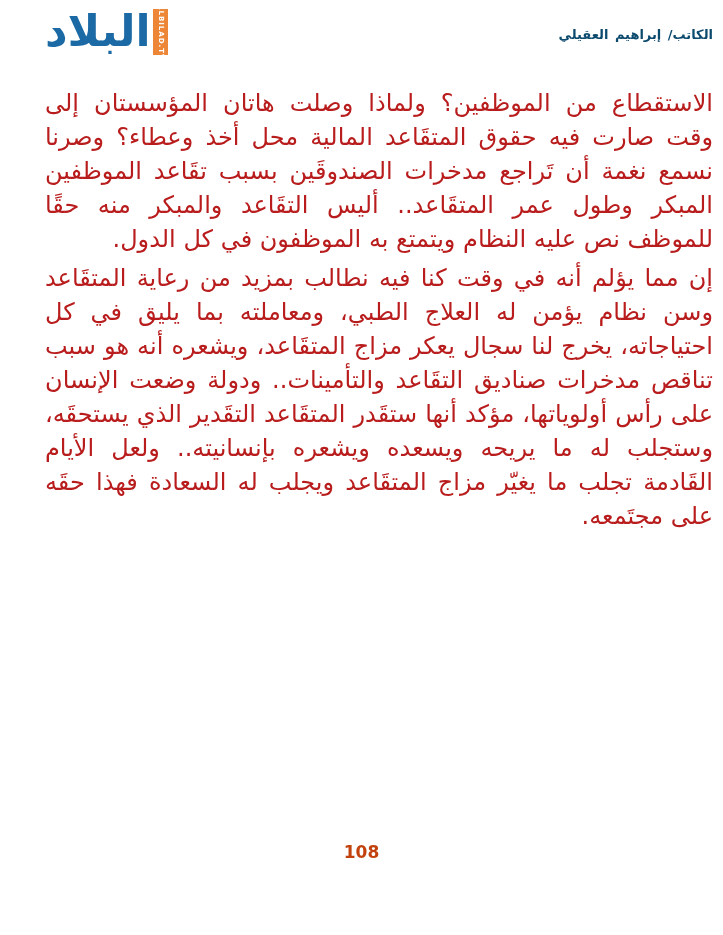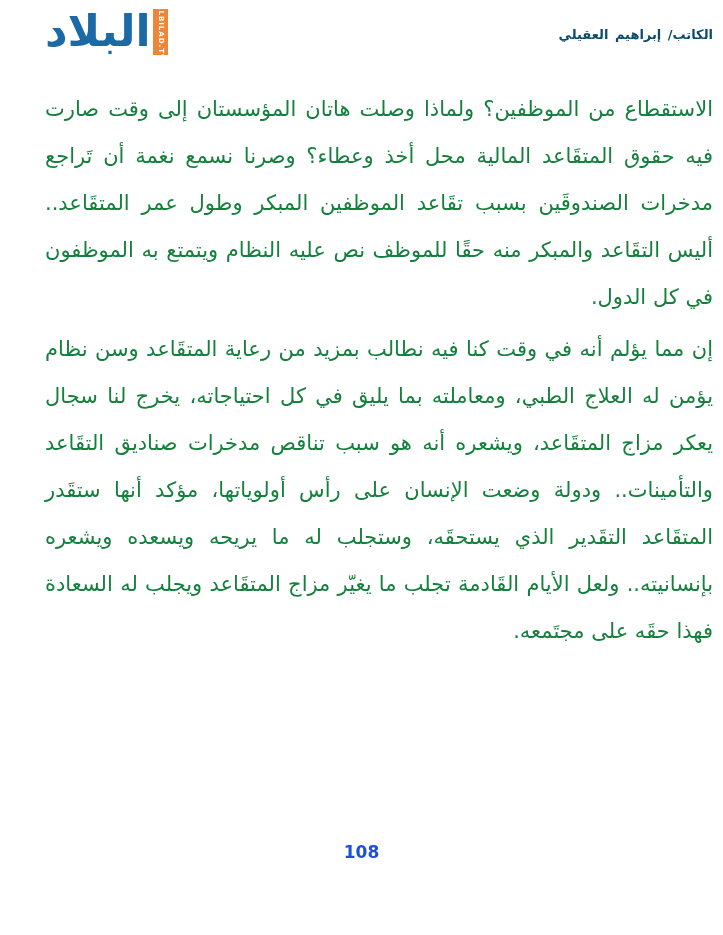--- a/index.html
+++ b/index.html
@@ -63,38 +63,38 @@
   }
 
   
   .article {
     position: absolute;
     top: 86px;
     right: 10px;
     left: 45px;
     direction: rtl;
     text-align: justify;
-    font-size: 21px;
-    line-height: 47px;
-    color: #15803d;
+    font-size: 24px;
+    line-height: 34px;
+    color: #b91c1c;
   }
   .article p {
     margin: 0 0 5px 0;
   }
 
   
   .page-number {
     position: absolute;
     top: 842px;
     left: 0;
     right: 0;
     text-align: center;
     font-size: 17px;
     font-weight: 700;
-    color: #1d4ed8;
+    color: #c2410c;
   }
 </style>
 </head>
 <body>
 
 <div class="page">
 
   <div class="logo">
     <span class="logo-arabic">البلاد</span>
     <span class="logo-bar">

